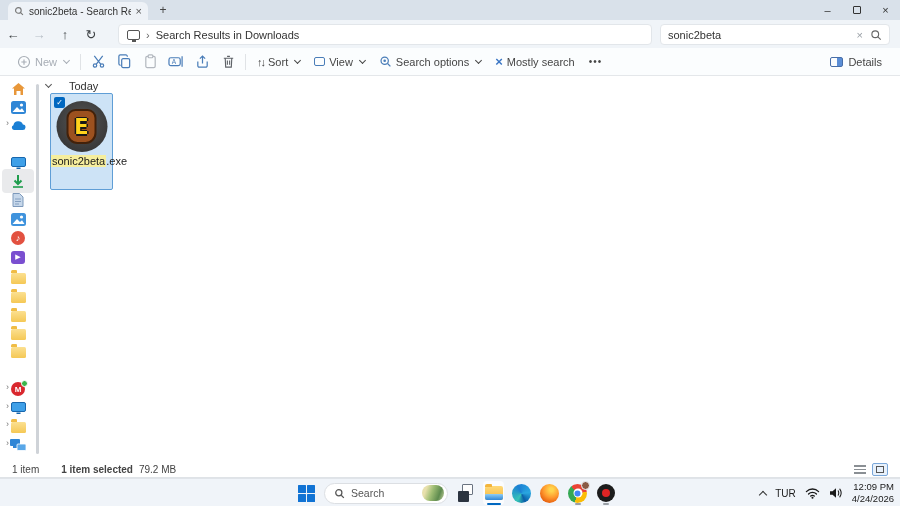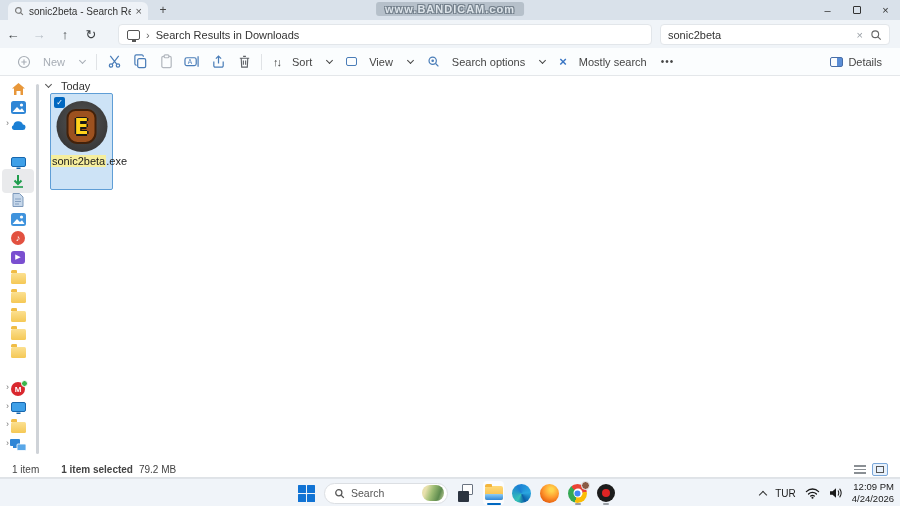--- a/index.html
+++ b/index.html
@@ -39,21 +39,21 @@
   .searchbar input { border:none; outline:none; flex:1; font-size:11px; color:#333;
                      font-family:"Liberation Sans", sans-serif; background:transparent; }
   .search-clear { color:#9aa0a6; font-size:11px; margin-right:7px; }
   .mini-monitor { width:13px; height:10px; border:1.3px solid #555; border-radius:2px; position:relative; }
   .mini-monitor::after { content:""; position:absolute; left:3.5px; bottom:-3px; width:4px; height:2px; background:#555; }
 
   
   .toolbar { position:absolute; top:48px; left:0; right:0; height:28px; background:#fbfdfe;
              border-bottom:1px solid #e4e7ea; display:flex; align-items:center; padding:0 10px;
              font-size:11px; color:#454545; }
-  .tb-group { display:flex; align-items:center; gap:12px; padding:0 7px; }
+  .tb-group { display:flex; align-items:center; gap:4px; padding:0 7px; }
   .tb-icon-btn { width:26px; height:22px; display:flex; align-items:center; justify-content:center; }
   .tb-divider { width:1px; height:16px; background:#e0e3e6; margin:0 4px; }
   .dim { color:#a7adb5; }
   .chev { width:5px; height:5px; border-right:1.2px solid currentColor; border-bottom:1.2px solid currentColor;
           display:inline-block; transform:rotate(45deg); margin:-3px 0 0 3px; }
   .tb-right { margin-left:auto; display:flex; align-items:center; gap:5px; padding-right:8px; }
   .details-icon { width:13px; height:10px; border:1px solid #476ea8; border-radius:2px;
                   background:linear-gradient(90deg, transparent 55%, #5b8ed6 55%); }
   .sort-glyph { font-size:11px; letter-spacing:-2px; }
   .close-x { color:#3b76c4; font-size:13px; font-weight:bold; }
@@ -77,21 +77,21 @@
                  align-items:center; justify-content:center; font-size:9px; position:relative; }
   .music-c { background:#e25140; }
   .mega-c { background:#d9272e; font-weight:bold; font-size:8px; }
   .mega-badge { position:absolute; top:-2px; right:-3px; width:7px; height:7px; border-radius:50%;
                 background:#3bb54a; border:1px solid #fff; }
   .icon-video { width:14px; height:13px; border-radius:3px; background:#7a4fd0; color:#fff;
                 display:flex; align-items:center; justify-content:center; font-size:7px; }
 
   
   .main { position:absolute; left:40px; right:0; top:0; bottom:0; }
-  .group-header { position:absolute; left:6px; top:4px; display:flex; align-items:center; gap:10px;
+  .group-header { position:absolute; left:6px; top:4px; display:flex; align-items:center; gap:18px;
                   font-size:11px; color:#333; }
   .ghchev { width:5px; height:5px; border-right:1.2px solid #555; border-bottom:1.2px solid #555;
             transform:rotate(45deg); margin-top:-3px; }
   .file-tile { position:absolute; left:10px; top:17px; width:63px; height:97px;
                background:#cde3f6; border:1px solid #5f9ed6; border-radius:2px; }
   .tile-check { position:absolute; left:3px; top:3px; width:11px; height:11px; background:#0067c0;
                 border-radius:2px; color:#fff; font-size:8px; line-height:11px; text-align:center; }
   .exe-circle { position:absolute; left:50%; top:7px; transform:translateX(-50%); width:51px; height:51px;
                 border-radius:50%; background:radial-gradient(circle at 50% 42%, #585858, #393939 72%);
                 display:flex; align-items:center; justify-content:center; }
@@ -183,21 +183,20 @@
     <div class="tabbar">
       <div class="tab">
         <svg width="10" height="10" viewBox="0 0 16 16">
           <circle cx="7" cy="7" r="4.5" fill="none" stroke="#777" stroke-width="1.8"></circle>
           <path d="m10.5 10.5 3.8 3.8" stroke="#777" stroke-width="1.8"></path>
         </svg>
         <span class="tab-title">sonic2beta - Search Results in</span>
         <span class="tab-close">×</span>
       </div>
       <div class="newtab">+</div>
-      <div class="watermark">www.BANDICAM.com</div>
       <div class="win-controls">
         <div class="win-btn">–</div>
         <div class="win-btn">
             <span class="max-box"></span>
           </div>
         <div class="win-btn">×</div>
       </div>
     </div>
 
     <div class="navrow">

